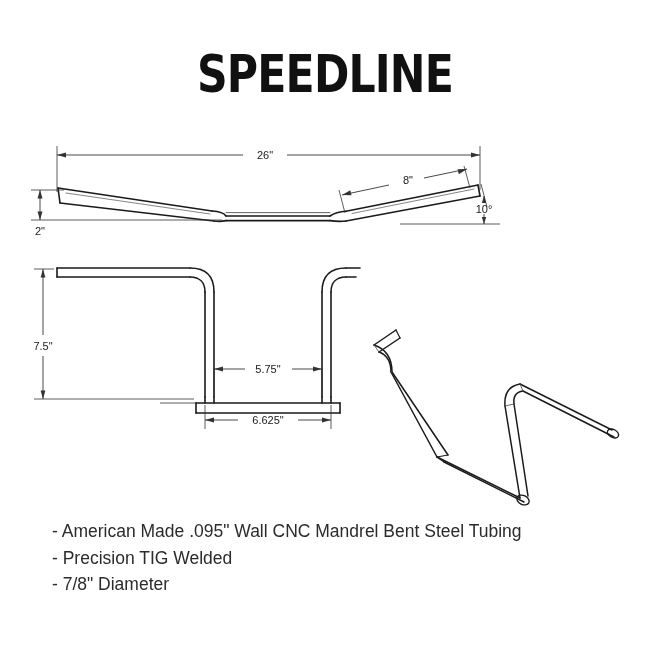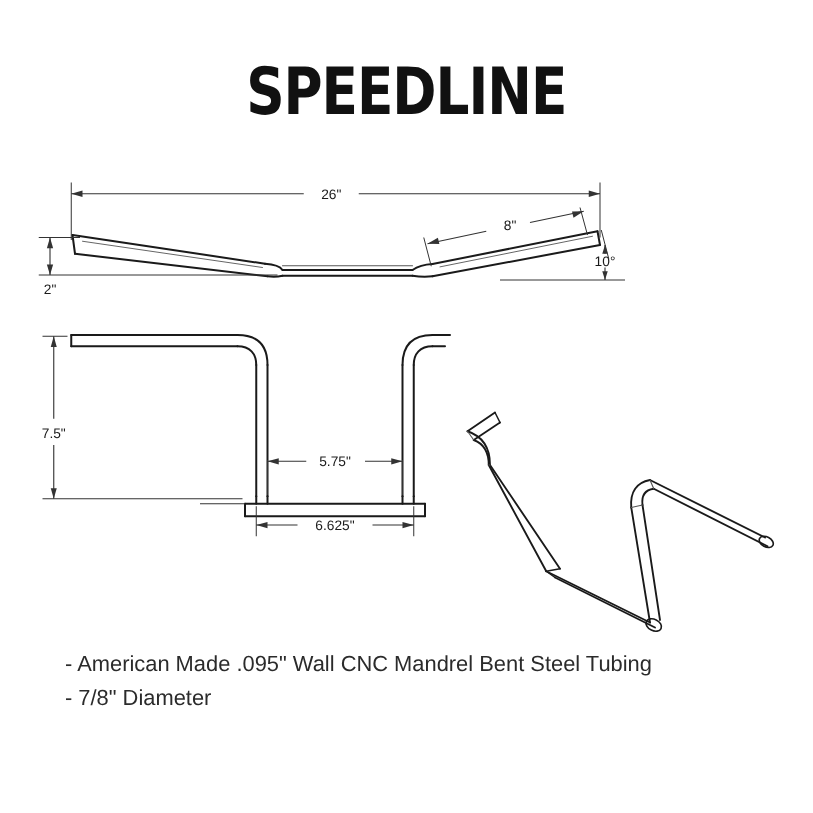--- a/index.html
+++ b/index.html
@@ -242,16 +242,17 @@
       <path d="M 374,345 L 379,352" stroke-width="0.9" stroke="#555"></path>
       <path d="M 392,372 L 391,372" stroke-width="0.9" stroke="#555"></path>
       <path d="M 505,406 L 514,404" stroke-width="0.9" stroke="#555"></path>
       <path d="M 520,384 L 523,391" stroke-width="0.9" stroke="#555"></path>
     </g>
 
   </svg>
 
   <div class="specs">
     <div class="spec-line">- American Made .095" Wall CNC Mandrel Bent Steel Tubing</div>
+    <div class="spec-line">- Precision TIG Welded</div>
     <div class="spec-line">- 7/8" Diameter</div>
   </div>
 
 </div>
 
 </body></html>

